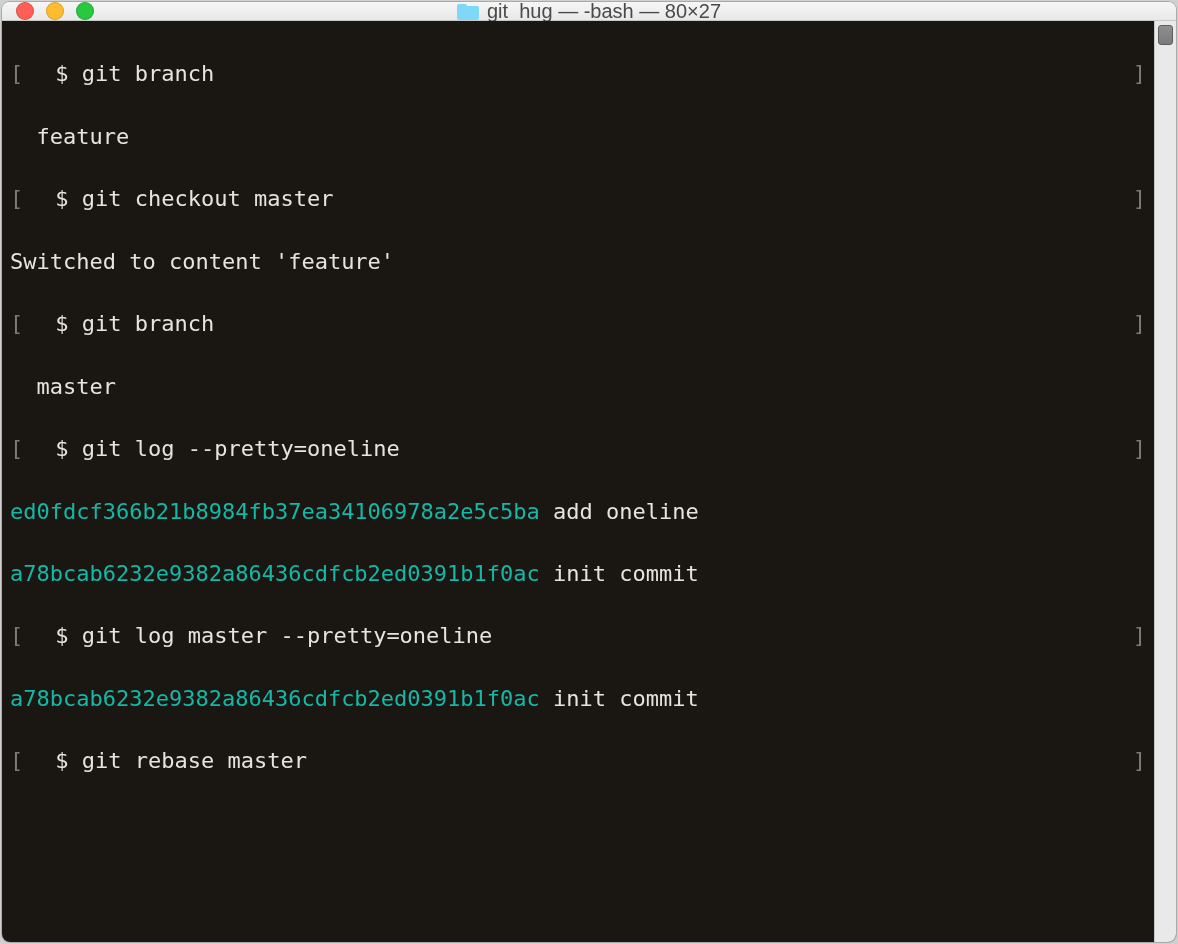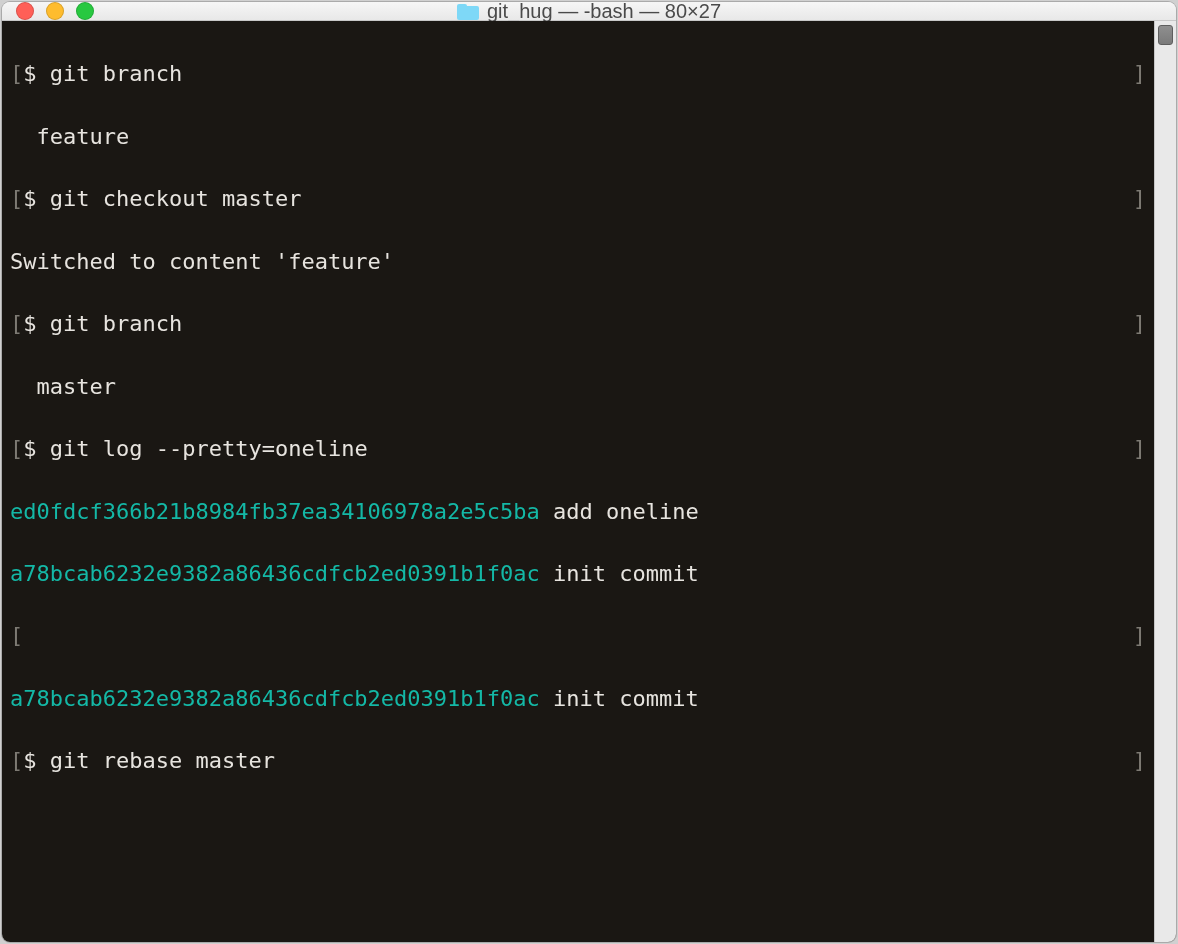--- a/index.html
+++ b/index.html
@@ -100,21 +100,21 @@
       height: 20px;
       background: linear-gradient(#8f8f8f,#7a7a7a);
       border: 1px solid #5e5e5e;
       border-radius: 3px;
     }
     .prompt-row {
       display: flex;
       align-items: baseline;
     }
     .lb, .rb { color: #7d7a73; }
-    .cmd { color: #e7e4df; }
+    .cmd { color: #e7e4df; margin-left: 32px; }
     .green { color: #2fbf2f; }
     .yellow { color: #14b8a6; }
     .white { color: #e7e4df; }
     .spacer { flex: 1; }
   </style>
 </head>
 <body>
 
 <div class="window">
   <div class="titlebar">
@@ -133,21 +133,21 @@
     <div class="terminal">
 <div class="prompt-row"><span class="lb">[</span><span class="cmd">$ git branch</span><span class="spacer"></span><span class="rb">]</span></div>
 <div><span class="white">  feature</span></div>
 <div class="prompt-row"><span class="lb">[</span><span class="cmd">$ git checkout master</span><span class="spacer"></span><span class="rb">]</span></div>
 <div><span class="white">Switched to content 'feature'</span></div>
 <div class="prompt-row"><span class="lb">[</span><span class="cmd">$ git branch</span><span class="spacer"></span><span class="rb">]</span></div>
 <div><span class="white">  master</span></div>
 <div class="prompt-row"><span class="lb">[</span><span class="cmd">$ git log --pretty=oneline</span><span class="spacer"></span><span class="rb">]</span></div>
 <div><span class="yellow">ed0fdcf366b21b8984fb37ea34106978a2e5c5ba</span><span class="white"> add oneline</span></div>
 <div><span class="yellow">a78bcab6232e9382a86436cdfcb2ed0391b1f0ac</span><span class="white"> init commit</span></div>
-<div class="prompt-row"><span class="lb">[</span><span class="spacer"></span><span class="rb">]</span></div>
+<div class="prompt-row"><span class="lb">[</span><span class="cmd">$ git log master --pretty=oneline</span><span class="spacer"></span><span class="rb">]</span></div>
 <div><span class="yellow">a78bcab6232e9382a86436cdfcb2ed0391b1f0ac</span><span class="white"> init commit</span></div>
 <div class="prompt-row"><span class="lb">[</span><span class="cmd">$ git rebase master</span><span class="spacer"></span><span class="rb">]</span></div>
 
 
 
 
 
 
 
 

